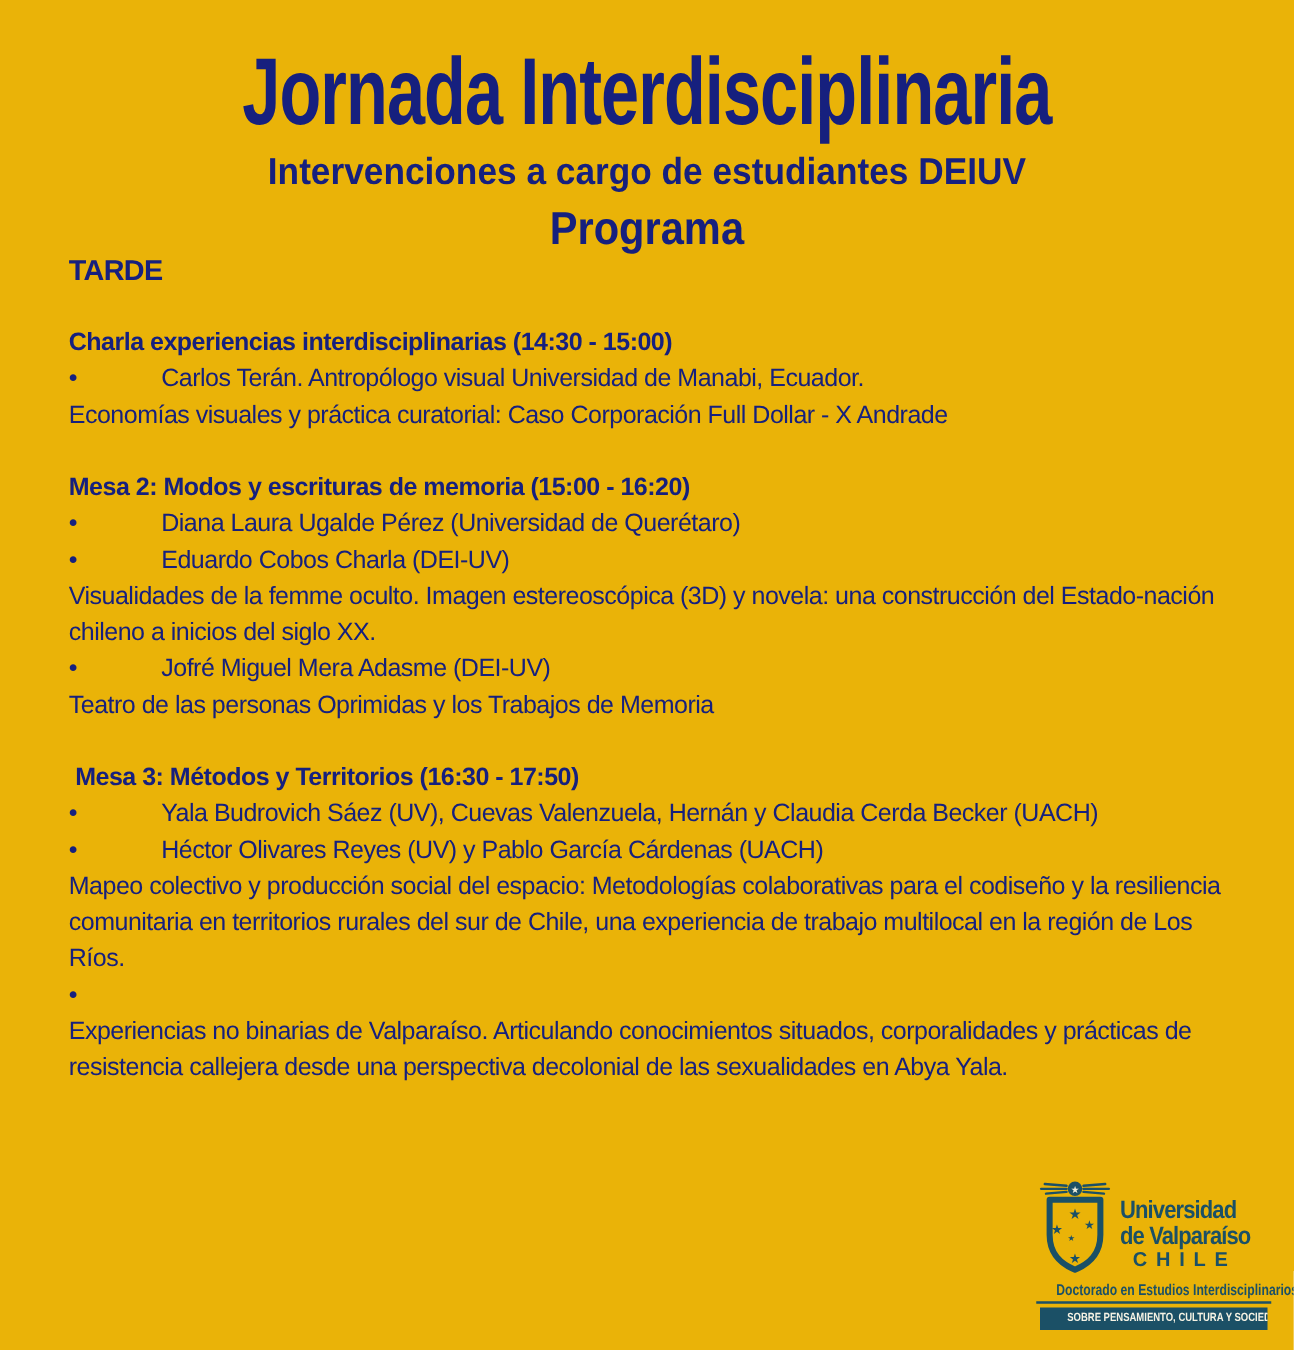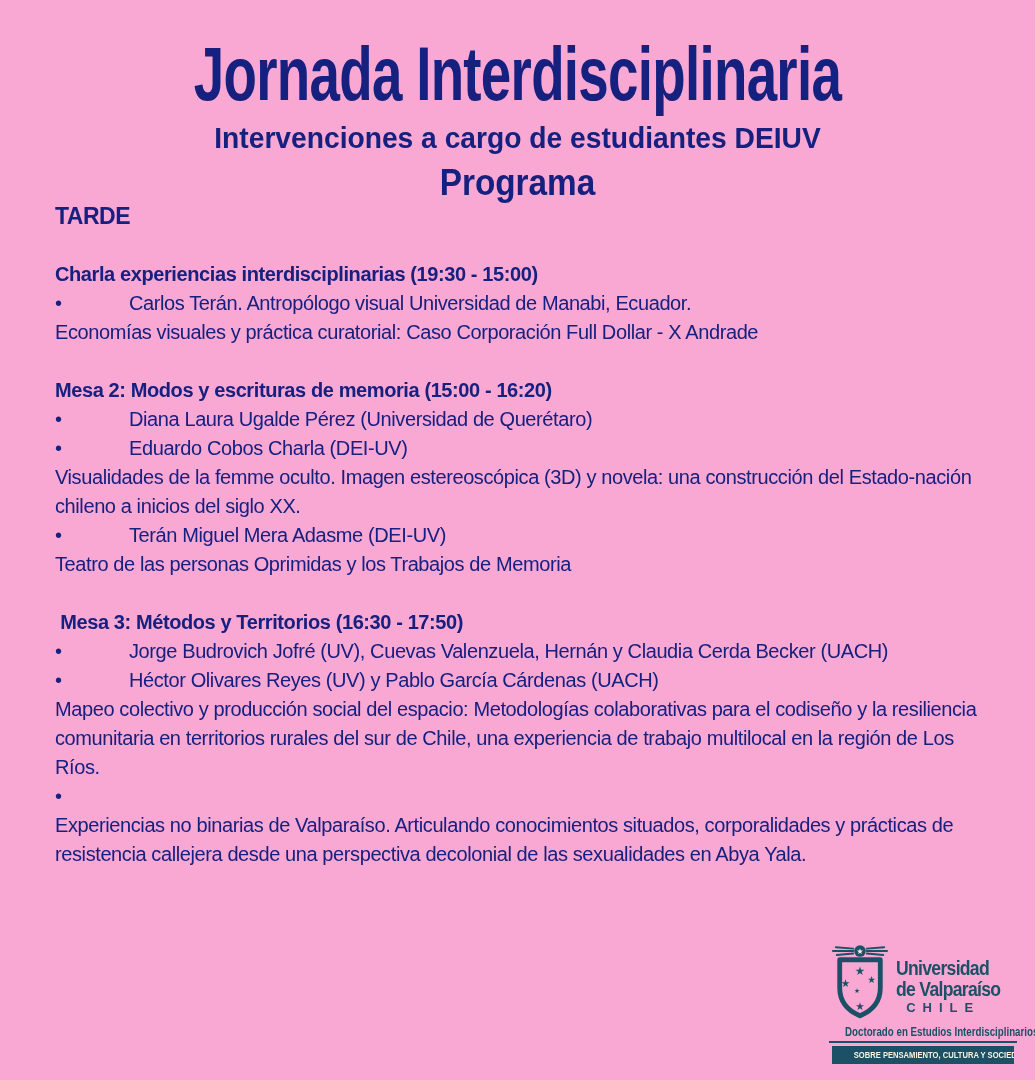--- a/index.html
+++ b/index.html
@@ -1,18 +1,18 @@
 <!DOCTYPE html>
 <html><head>
 <meta charset="utf-8">
 <style>
   html,body { margin:0; padding:0; }
   .page {
     position:relative; width:1035px; height:1080px;
-    background:#f9a8d4; color:#16207e; overflow:hidden;
+    background:#eab308; color:#16207e; overflow:hidden;
     font-family:"Liberation Sans", sans-serif;
   }
   
   .header { position:absolute; top:34px; left:0; width:100%; text-align:center; }
   .title {
     margin:0; font-size:76px; font-weight:bold; line-height:1.06;
     letter-spacing:-1px; white-space:nowrap;
     transform:scaleX(0.72); transform-origin:50% 50%;
   }
   .subtitle {
@@ -41,21 +41,21 @@
   
   .logo-block { position:absolute; right:12px; bottom:16px; width:200px; color:#1b5066; }
   .logo-row { display:flex; gap:7px; justify-content:center; align-items:flex-start; }
   .shield-svg { width:58px; height:76px; flex:0 0 58px; }
   .uni-text { padding-top:14px; }
   .uni-name {
     font-size:20px; font-weight:bold; line-height:21px; letter-spacing:-0.8px;
     white-space:nowrap; transform:scaleX(0.88); transform-origin:0 50%;
   }
   .country {
-    font-size:13px; font-weight:bold; letter-spacing:7px; margin-top:0;
+    font-size:16px; font-weight:bold; letter-spacing:7px; margin-top:0;
     white-space:nowrap; padding-left:10px;
   }
   .doctorado {
     margin-top:5px; font-size:12.5px; font-weight:bold; text-align:center;
     white-space:nowrap; transform:scaleX(0.78); transform-origin:50% 50%;
   }
   .rule { height:2px; background:#1b5066; margin:2px 6px 3px; }
   .tagline-bar {
     margin:0 9px; background:#1b5066; color:#f6f3e4;
     font-size:9.5px; font-weight:bold; text-align:center;
@@ -75,21 +75,21 @@
     <h1 class="title">Jornada Interdisciplinaria</h1>
     <h2 class="subtitle">Intervenciones a cargo de estudiantes DEIUV</h2>
     <h3 class="program">Programa</h3>
   </header>
 
   <div class="session-label">TARDE</div>
 
   <main class="schedule">
 
     <section class="section">
-      <h4 class="sec-heading">Charla experiencias interdisciplinarias (19:30 - 15:00)</h4>
+      <h4 class="sec-heading">Charla experiencias interdisciplinarias (14:30 - 15:00)</h4>
       <div class="speaker-row">
         <span class="bullet">•</span>
         <span class="speaker">Carlos Terán. Antropólogo visual Universidad de Manabi, Ecuador.</span>
       </div>
       <p class="work">Economías visuales y práctica curatorial: Caso Corporación Full Dollar - X Andrade</p>
     </section>
 
     <section class="section">
       <h4 class="sec-heading">Mesa 2: Modos y escrituras de memoria (15:00 - 16:20)</h4>
 
@@ -99,31 +99,31 @@
       </div>
 
       <div class="speaker-row">
         <span class="bullet">•</span>
         <span class="speaker">Eduardo Cobos Charla (DEI-UV)</span>
       </div>
       <p class="work">Visualidades de la femme oculto. Imagen estereoscópica (3D) y novela: una construcción del Estado-nación chileno a inicios del siglo XX.</p>
 
       <div class="speaker-row">
         <span class="bullet">•</span>
-        <span class="speaker">Terán Miguel Mera Adasme (DEI-UV)</span>
+        <span class="speaker">Jofré Miguel Mera Adasme (DEI-UV)</span>
       </div>
       <p class="work">Teatro de las personas Oprimidas y los Trabajos de Memoria</p>
     </section>
 
     <section class="section">
       <h4 class="sec-heading"> Mesa 3: Métodos y Territorios (16:30 - 17:50)</h4>
 
       <div class="speaker-row">
         <span class="bullet">•</span>
-        <span class="speaker">Jorge Budrovich Jofré (UV), Cuevas Valenzuela, Hernán y Claudia Cerda Becker (UACH)</span>
+        <span class="speaker">Yala Budrovich Sáez (UV), Cuevas Valenzuela, Hernán y Claudia Cerda Becker (UACH)</span>
       </div>
 
       <div class="speaker-row">
         <span class="bullet">•</span>
         <span class="speaker">Héctor Olivares Reyes (UV) y Pablo García Cárdenas (UACH)</span>
       </div>
       <p class="work">Mapeo colectivo y producción social del espacio: Metodologías colaborativas para el codiseño y la resiliencia comunitaria en territorios rurales del sur de Chile, una experiencia de trabajo multilocal en la región de Los Ríos.</p>
 
       <div class="speaker-row">
         <span class="bullet">•</span>

